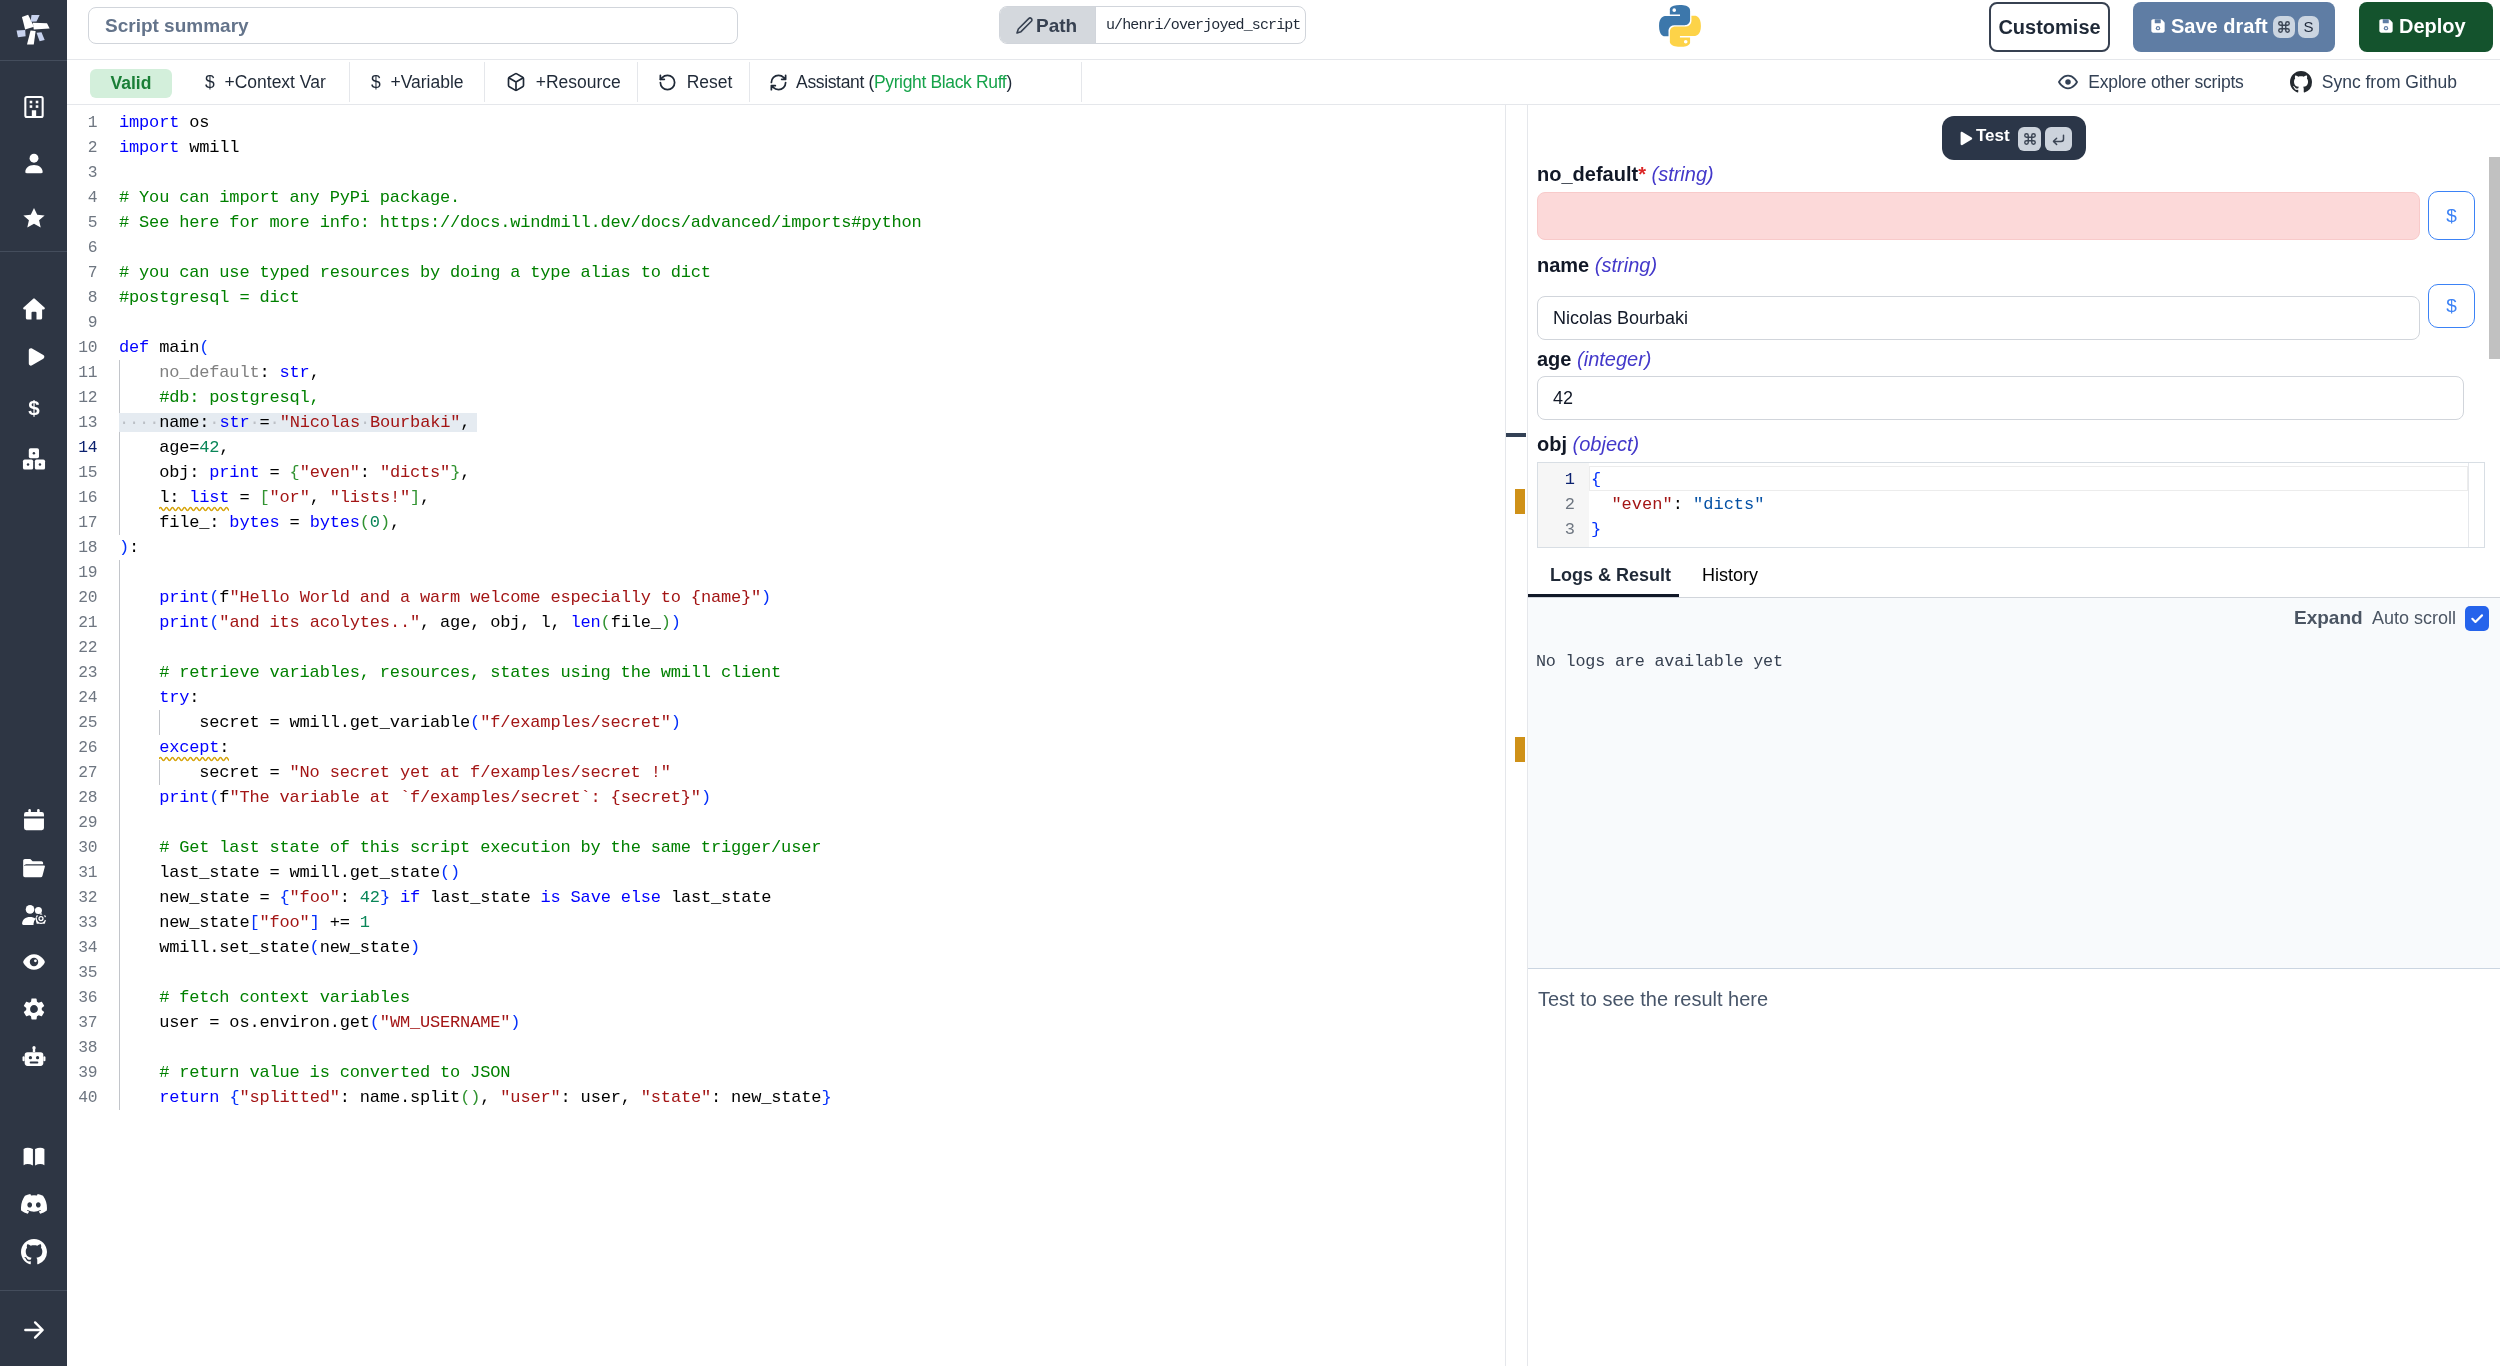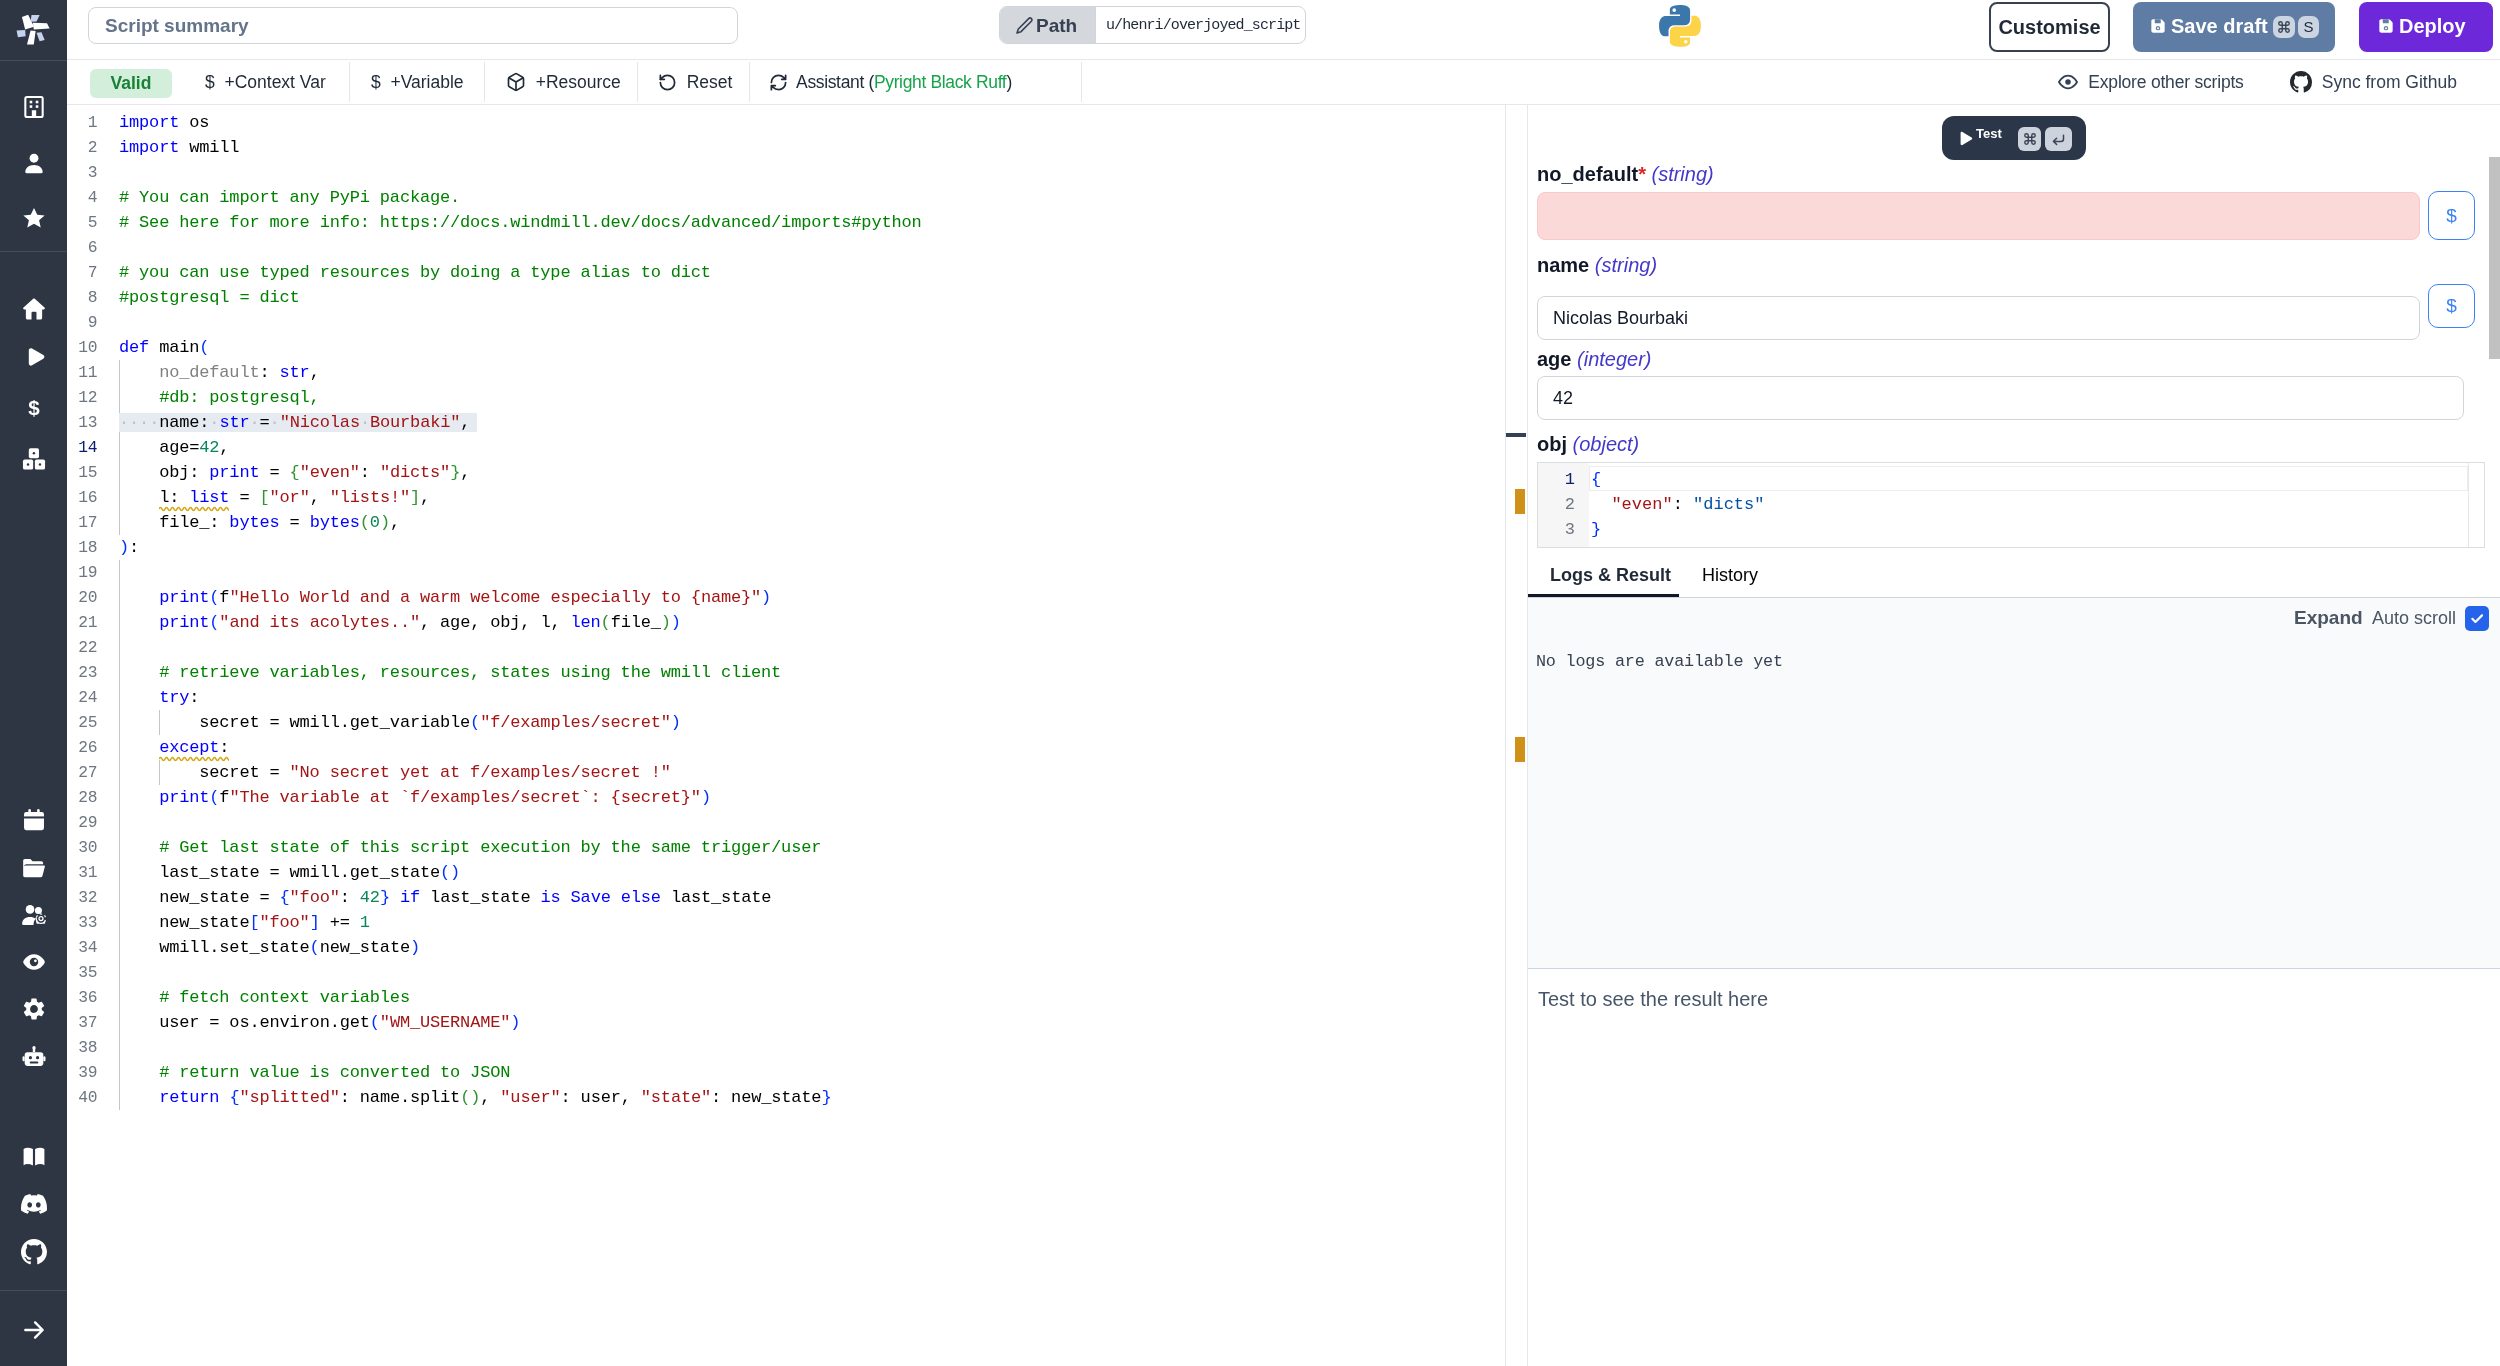--- a/index.html
+++ b/index.html
@@ -10,21 +10,21 @@
 .sdiv { position:absolute; left:0; width:67px; height:1px; background:#444d5c; }
 
 #summary { position:absolute; left:88px; top:7px; width:650px; height:37px; border:1px solid #d1d5db;
   border-radius:8px; background:#fff; color:#64748b; font-weight:700; font-size:19px; line-height:35px; padding-left:16px; }
 #pathbox { position:absolute; left:999px; top:6px; width:307px; height:38px; border:1px solid #d1d5db; border-radius:8px; background:#fff; overflow:hidden; }
 #pathbox .lab { position:absolute; left:0; top:0; width:96px; height:38px; background:#d4d8dd; color:#374151; font-weight:700; font-size:19px; line-height:37px; padding-left:36px; border-right:1px solid #d1d5db;}
 #pathbox .val { position:absolute; left:106px; top:0; height:38px; line-height:37px; font-family:"Liberation Mono",monospace; font-size:15px; color:#1f2937; letter-spacing:-0.9px;}
 .topbtn { position:absolute; top:2px; height:50px; border-radius:8px; font-weight:700; font-size:20px; }
 #customise { left:1989px; width:121px; background:#fff; border:2px solid #374151; color:#1f2937; text-align:center; line-height:46px; }
 #savedraft { left:2133px; width:202px; background:#5f7da4; color:#fff; }
-#deploy { left:2359px; width:134px; background:#6d28d9; color:#fff; }
+#deploy { left:2359px; width:134px; background:#14532d; color:#fff; }
 .kbd { display:inline-block; background:#cbd5e1; color:#1e293b; border-radius:7px; font-size:15px; font-weight:400;
   height:22px; min-width:21px; text-align:center; line-height:22px; vertical-align:2px; padding:0 3px;}
 .hline { position:absolute; background:#e5e7eb; }
 .vline { position:absolute; background:#e5e7eb; }
 
 .tbtxt { position:absolute; top:60px; height:44px; line-height:44px; font-size:17.5px; color:#1f2937; font-weight:500; }
 #valid { position:absolute; left:90px; top:69px; width:82px; height:29px; background:#d3efdb; color:#1a7f37;
   border-radius:6px; font-weight:700; font-size:17.5px; text-align:center; line-height:29px; }
 
 .cl { position:absolute; left:0; height:25px; }
@@ -39,21 +39,21 @@
 .ws { color:#bcc0c6; }
 .sel { background:#e5ebf1; box-shadow: 7px 0 0 #e5ebf1; }
 .ig { position:absolute; width:1px; background:#c2c5ca; }
 
 #split1 { position:absolute; left:1505px; top:105px; width:1px; height:1261px; background:#e5e7eb; }
 #split2 { position:absolute; left:1527px; top:105px; width:1px; height:1261px; background:#e5e7eb; }
 #handle { position:absolute; left:1506px; top:433px; width:20px; height:4px; background:#334155; }
 .omark { position:absolute; left:1515px; width:10px; height:25px; background:#cf9118; }
 
 #testbtn { position:absolute; left:1942px; top:116px; width:144px; height:44px; background:#2b3648; border-radius:12px; }
-#testbtn .t { position:absolute; left:34px; top:10px; color:#fff; font-weight:700; font-size:13px; }
+#testbtn .t { position:absolute; left:34px; top:10px; color:#fff; font-weight:700; font-size:17px; }
 .kbd2 { position:absolute; background:#ccd3dc; border-radius:6px; height:24px; }
 .flabel { position:absolute; font-size:20px; font-weight:700; color:#111827; }
 .ftype { font-style:italic; color:#4338ca; font-weight:400; font-size:20px; }
 .finput { position:absolute; left:1537px; background:#fff; border:1px solid #d1d5db; border-radius:8px;
   font-size:18px; color:#111827; padding-left:15px; }
 .dollarbtn { position:absolute; left:2428px; width:47px; border:1.5px solid #3b82f6; border-radius:10px;
   color:#3b82f6; font-size:19px; text-align:center; background:#fff; }
 
 #tab1 { position:absolute; left:1550px; top:565px; font-size:18px; font-weight:700; color:#1f2937; }
 #tab2 { position:absolute; left:1702px; top:565px; font-size:18px; color:#000000; }

